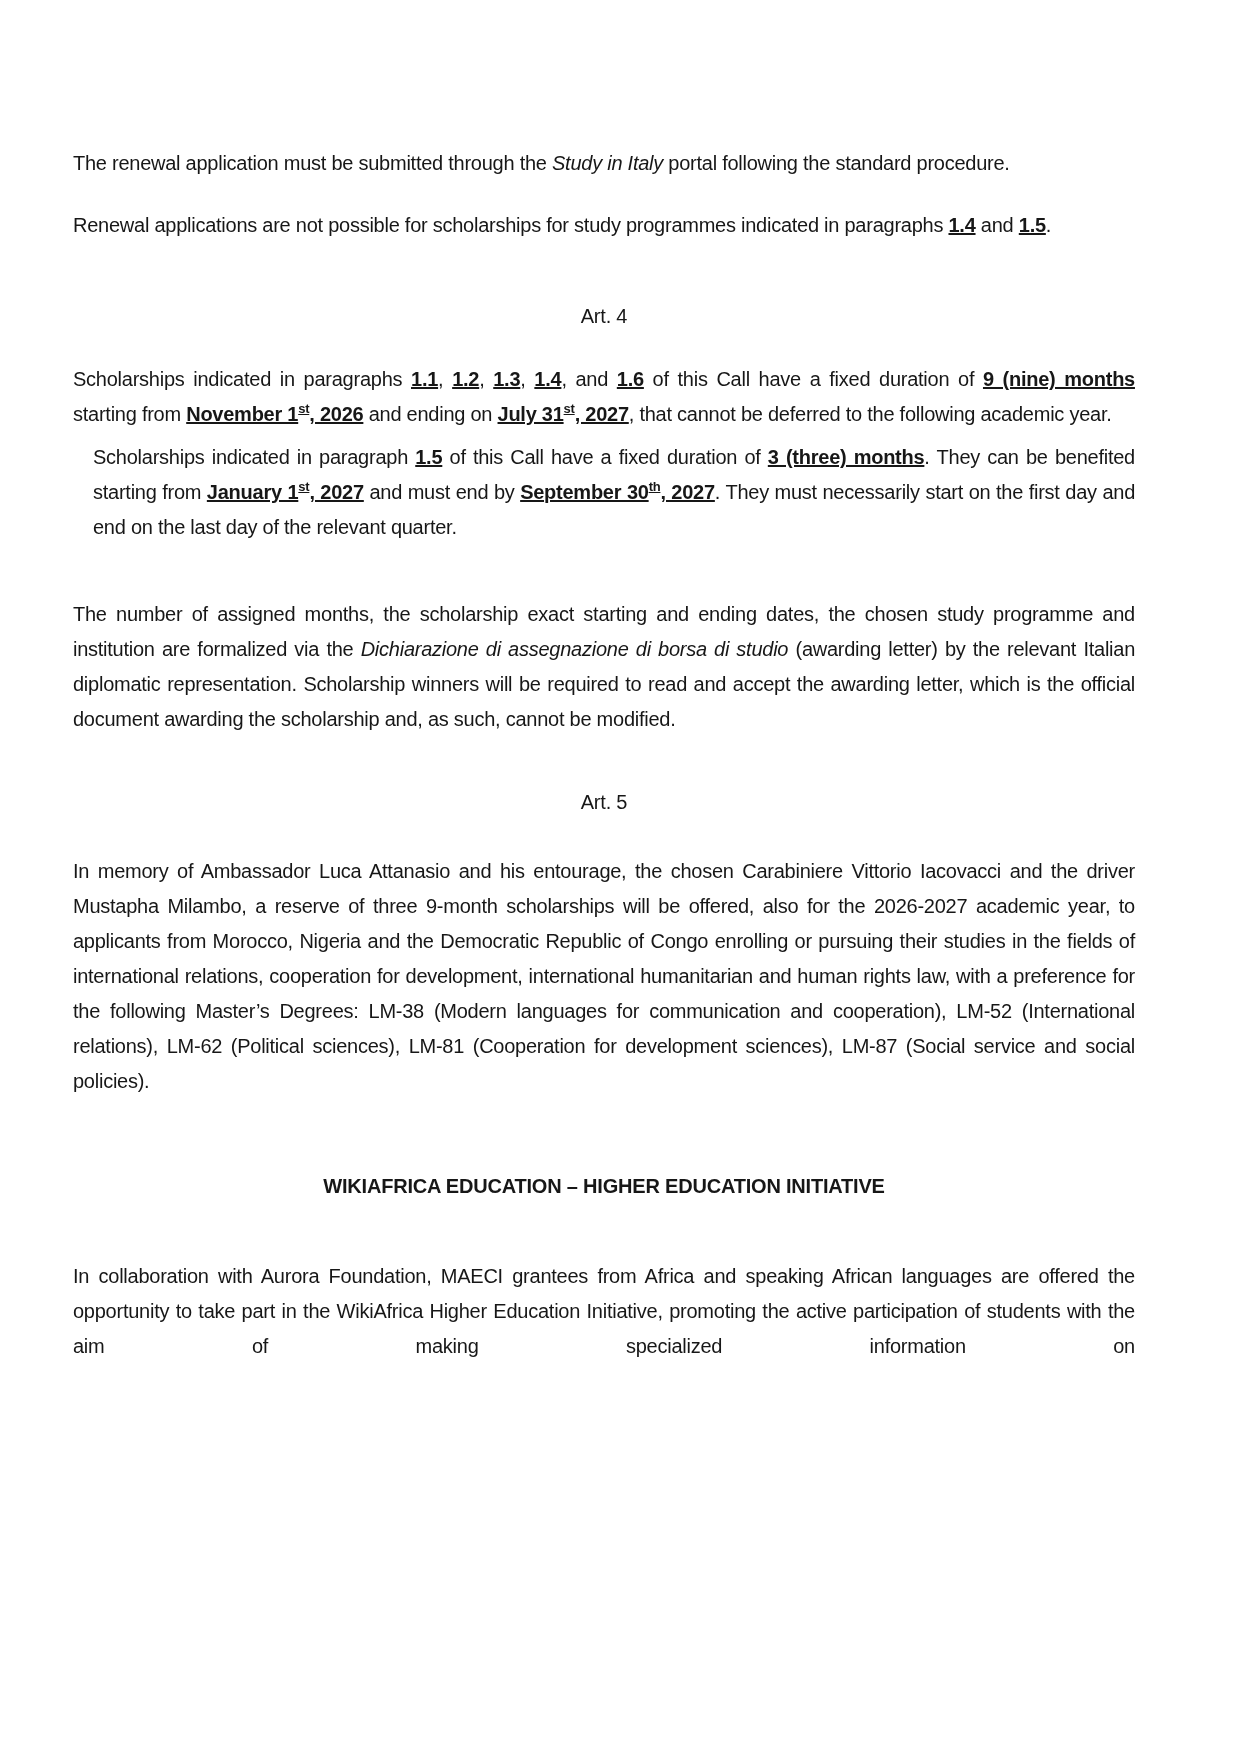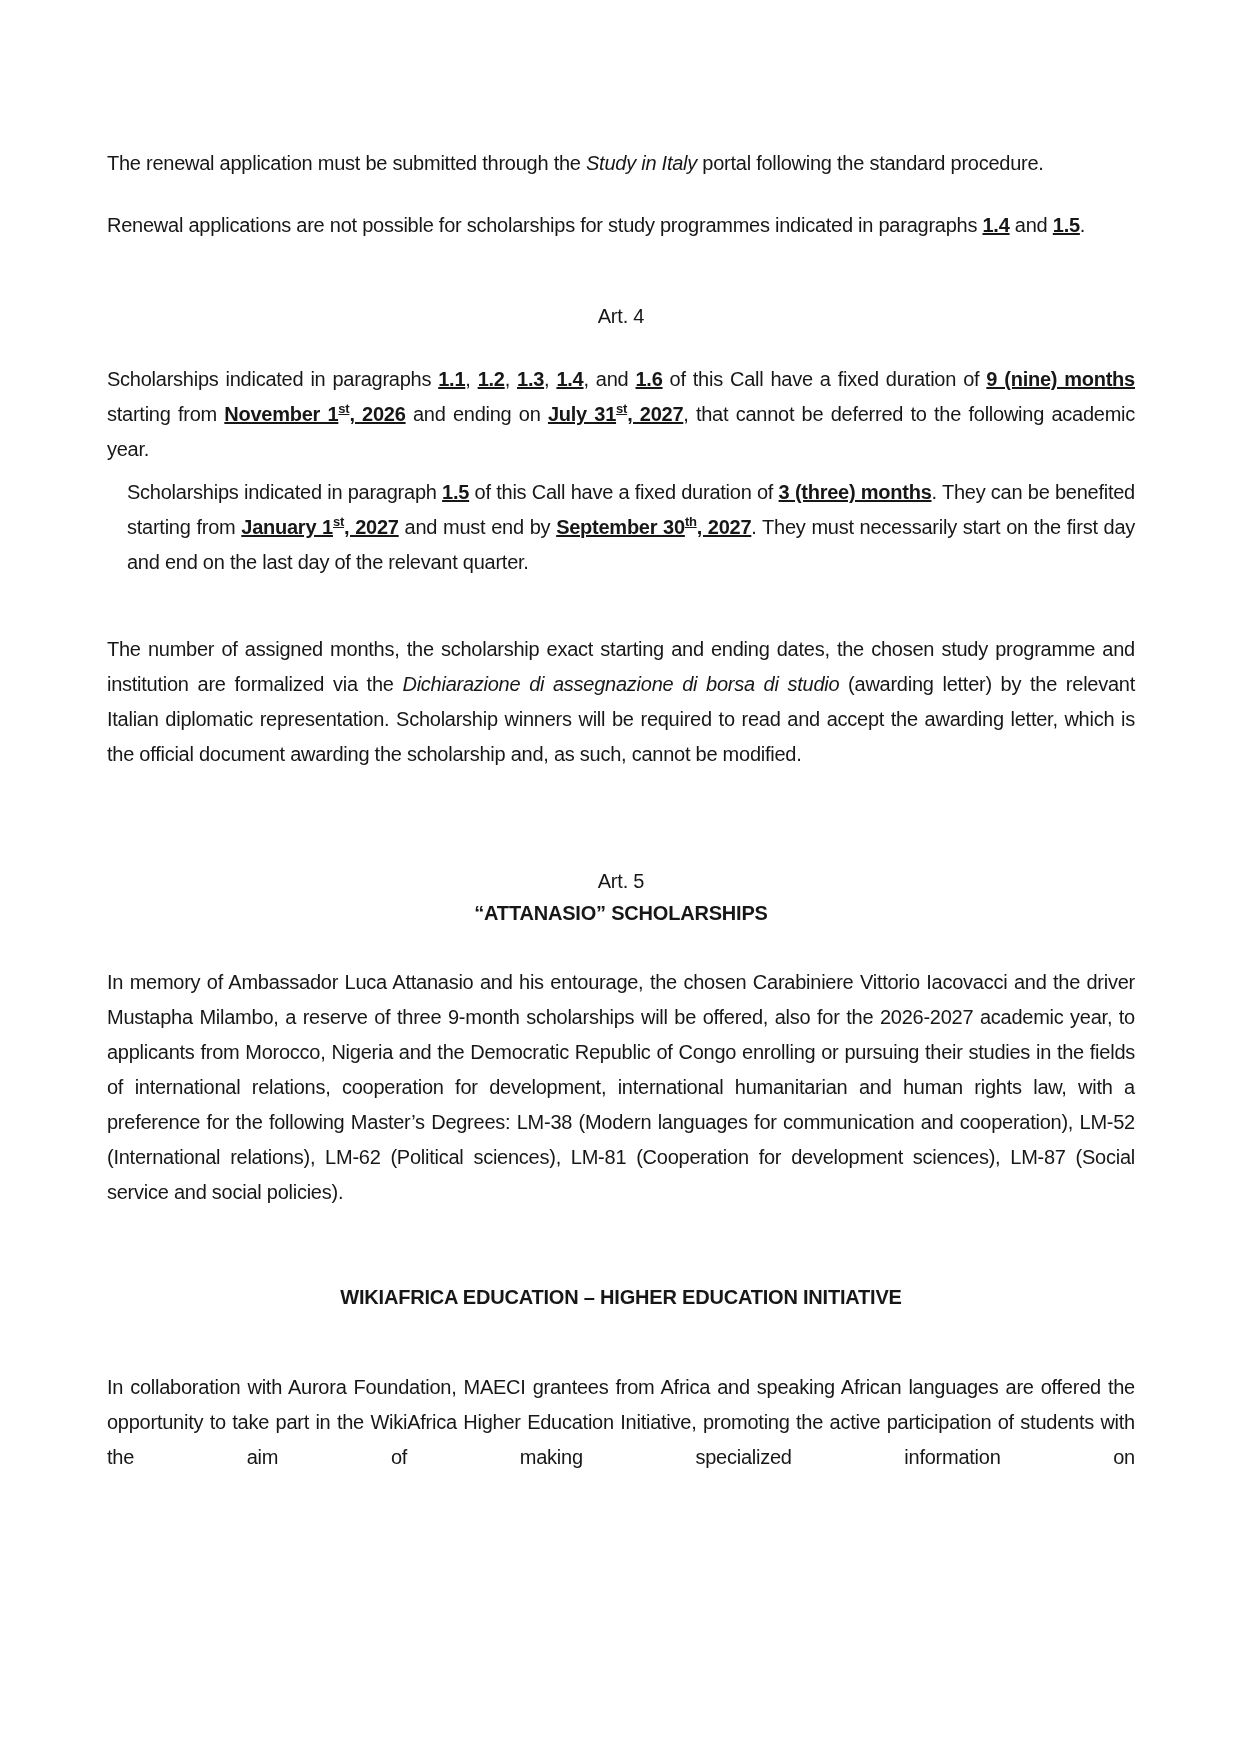--- a/index.html
+++ b/index.html
@@ -7,21 +7,21 @@
     width: 1241px;
     height: 1754px;
     background: #ffffff;
     color: #171717;
     font-family: "Liberation Sans", sans-serif;
   }
   .page {
     box-sizing: border-box;
     width: 1241px;
     height: 1754px;
-    padding: 146px 106px 0 107px;
+    padding: 146px 106px 0 73px;
     overflow: hidden;
     background: #ffffff;
   }
   .para {
     margin: 0;
     font-size: 20px;
     line-height: 35px;
     letter-spacing: -0.25px;
     text-align: justify;
   }
@@ -39,21 +39,21 @@
     font-size: 13px;
     line-height: 0;
     vertical-align: super;
   }
   .cut { text-align-last: justify; }
   #b0 { margin-bottom: 27px; }
   #b1 { margin-bottom: 57px; }
   #b2 { margin-bottom: 30px; }
   #b3 { margin-bottom: 8px; }
   #b4 { margin-bottom: 52px; margin-left: 20px; }
-  #b5 { margin-bottom: 93px; }
+  #b5 { margin-bottom: 49px; }
   #b6 { margin-bottom: 36px; }
   #b7 { margin-bottom: 71px; }
   #b8 { margin-bottom: 57px; }
   #b9 { margin-bottom: 0; }
 </style>
 </head>
 <body>
 
 <div class="page">
 
@@ -66,21 +66,20 @@
   </div>
 
   <p class="para" id="b3"><span>Scholarships indicated in paragraphs </span><span class="b">1.1</span><span>, </span><span class="b">1.2</span><span>, </span><span class="b">1.3</span><span>, </span><span class="b">1.4</span><span>, and </span><span class="b">1.6</span><span> of this Call have a fixed duration of </span><span class="b">9 (nine) months</span><span> starting from </span><span class="b">November 1</span><sup class="b">st</sup><span class="b">, 2026</span><span> and ending on </span><span class="b">July 31</span><sup class="b">st</sup><span class="b">, 2027</span><span>, that cannot be deferred to the following academic year.</span></p>
 
   <p class="para" id="b4"><span>Scholarships indicated in paragraph </span><span class="b">1.5</span><span> of this Call have a fixed duration of </span><span class="b">3 (three) months</span><span>. They can be benefited starting from </span><span class="b">January 1</span><sup class="b">st</sup><span class="b">, 2027</span><span> and must end by </span><span class="b">September 30</span><sup class="b">th</sup><span class="b">, 2027</span><span>. They must necessarily start on the first day and end on the last day of the relevant quarter.</span></p>
 
   <p class="para" id="b5"><span>The number of assigned months, the scholarship exact starting and ending dates, the chosen study programme and institution are formalized via the </span><span class="i">Dichiarazione di assegnazione di borsa di studio</span><span> (awarding letter) by the relevant Italian diplomatic representation. Scholarship winners will be required to read and accept the awarding letter, which is the official document awarding the scholarship and, as such, cannot be modified.</span></p>
 
   <div class="heading" id="b6">
     <div class="h-num">Art. 5</div>
-    <div class="h-title">“ATTANASIO” SCHOLARSHIPS</div>
   </div>
 
   <p class="para" id="b7"><span>In memory of Ambassador Luca Attanasio and his entourage, the chosen Carabiniere Vittorio Iacovacci and the driver Mustapha Milambo, a reserve of three 9-month scholarships will be offered, also for the 2026-2027 academic year, to applicants from Morocco, Nigeria and the Democratic Republic of Congo enrolling or pursuing their studies in the fields of international relations, cooperation for development, international humanitarian and human rights law, with a preference for the following Master’s Degrees: LM-38 (Modern languages for communication and cooperation), LM-52 (International relations), LM-62 (Political sciences), LM-81 (Cooperation for development sciences), LM-87 (Social service and social policies).</span></p>
 
   <div class="heading" id="b8">
     <div class="h-title">WIKIAFRICA EDUCATION – HIGHER EDUCATION INITIATIVE</div>
   </div>
 
   <p class="para cut" id="b9"><span>In collaboration with Aurora Foundation, MAECI grantees from Africa and speaking African languages are offered the opportunity to take part in the WikiAfrica Higher Education Initiative, promoting the active participation of students with the aim of making specialized information on</span></p>
 

